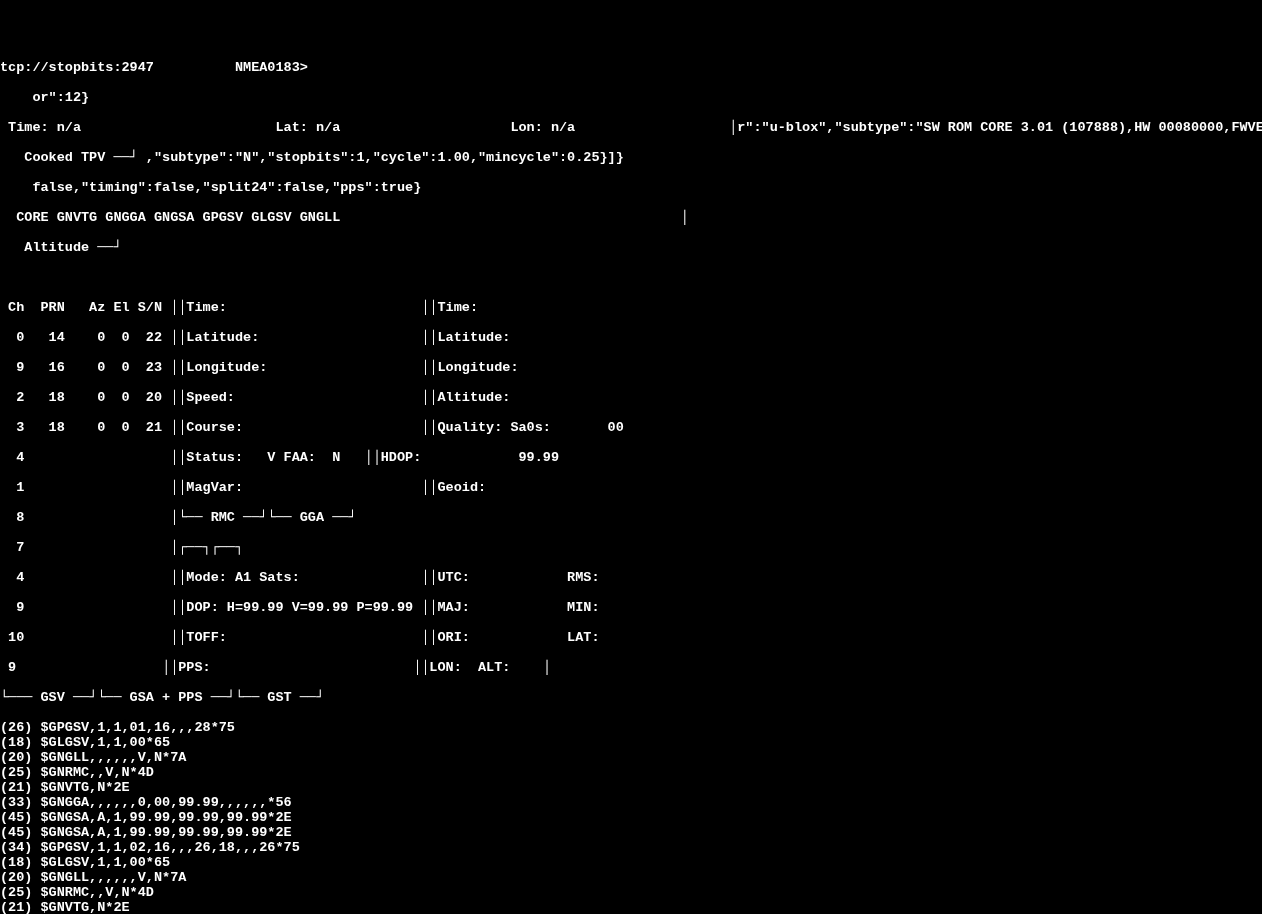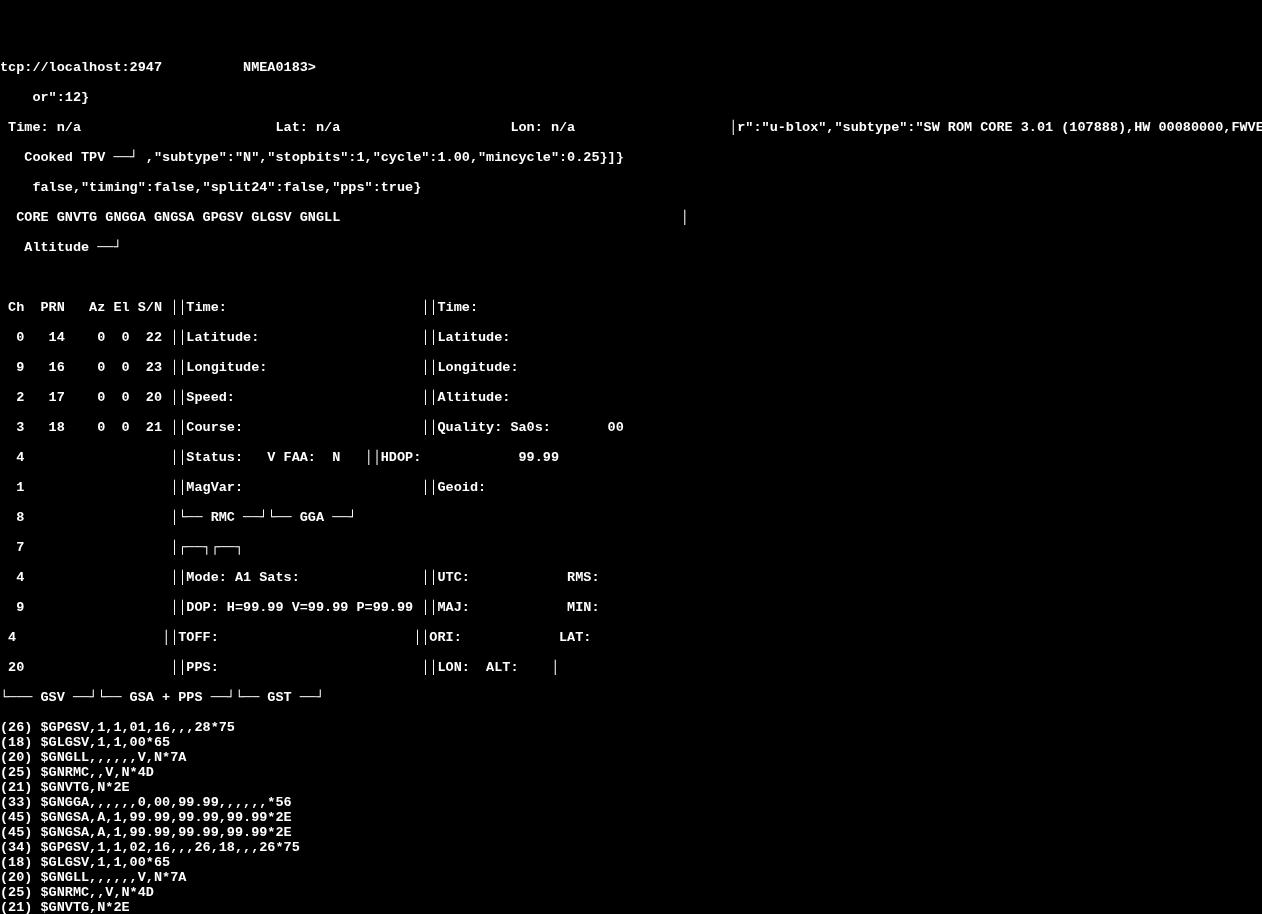--- a/index.html
+++ b/index.html
@@ -15,39 +15,39 @@
       overflow: hidden;
       white-space: pre;
     }
     .line { display: block; }
   </style>
 </head>
 <body>
 
 
 
-<span class="line"><span>tcp://localhost:2947</span>          <span>NMEA0183&gt;</span></span>
+<span class="line"><span>tcp://stopbits:2947</span>          <span>NMEA0183&gt;</span></span>
 <span class="line">    or":12}</span>
 <span class="line"> Time: n/a                        Lat: n/a                     Lon: n/a                   │r":"u-blox","subtype":"SW ROM CORE 3.01 (107888),HW 00080000,FWVER=SPG 3.01,PR</span>
 <span class="line">   Cooked TPV ──┘ ,"subtype":"N","stopbits":1,"cycle":1.00,"mincycle":0.25}]}</span>
 <span class="line">    false,"timing":false,"split24":false,"pps":true}</span>
 <span class="line">  CORE GNVTG GNGGA GNGSA GPGSV GLGSV GNGLL                                          │</span>
 <span class="line">   Altitude ──┘</span>
 <span class="line"> </span>
 <span class="line"> Ch  PRN   Az El S/N ││Time:                        ││Time:</span>
 <span class="line">  0   14    0  0  22 ││Latitude:                    ││Latitude:</span>
 <span class="line">  9   16    0  0  23 ││Longitude:                   ││Longitude:</span>
-<span class="line">  2   17    0  0  20 ││Speed:                       ││Altitude:</span>
+<span class="line">  2   18    0  0  20 ││Speed:                       ││Altitude:</span>
 <span class="line">  3   18    0  0  21 ││Course:                      ││Quality: Sa0s:       00</span>
 <span class="line">  4                  ││Status:   V FAA:  N   ││HDOP:            99.99</span>
 <span class="line">  1                  ││MagVar:                      ││Geoid:</span>
 <span class="line">  8                  │└── RMC ──┘└── GGA ──┘</span>
 <span class="line">  7                  │┌──┐┌──┐</span>
 <span class="line">  4                  ││Mode: A1 Sats:               ││UTC:            RMS:</span>
 <span class="line">  9                  ││DOP: H=99.99 V=99.99 P=99.99 ││MAJ:            MIN:</span>
-<span class="line"> 4                  ││TOFF:                        ││ORI:            LAT:</span>
-<span class="line"> 20                  ││PPS:                         ││LON:  ALT:    │</span>
+<span class="line"> 10                  ││TOFF:                        ││ORI:            LAT:</span>
+<span class="line"> 9                  ││PPS:                         ││LON:  ALT:    │</span>
 <span class="line">└─── GSV ──┘└── GSA + PPS ──┘└── GST ──┘</span>
 <div id="sentence-container"><span class="line">(26) $GPGSV,1,1,01,16,,,28*75</span><span class="line">(18) $GLGSV,1,1,00*65</span><span class="line">(20) $GNGLL,,,,,,V,N*7A</span><span class="line">(25) $GNRMC,,V,N*4D</span><span class="line">(21) $GNVTG,N*2E</span><span class="line">(33) $GNGGA,,,,,,0,00,99.99,,,,,,*56</span><span class="line">(45) $GNGSA,A,1,99.99,99.99,99.99*2E</span><span class="line">(45) $GNGSA,A,1,99.99,99.99,99.99*2E</span><span class="line">(34) $GPGSV,1,1,02,16,,,26,18,,,26*75</span><span class="line">(18) $GLGSV,1,1,00*65</span><span class="line">(20) $GNGLL,,,,,,V,N*7A</span><span class="line">(25) $GNRMC,,V,N*4D</span><span class="line">(21) $GNVTG,N*2E</span></div>
 
 
 
 
 
 </body></html>

